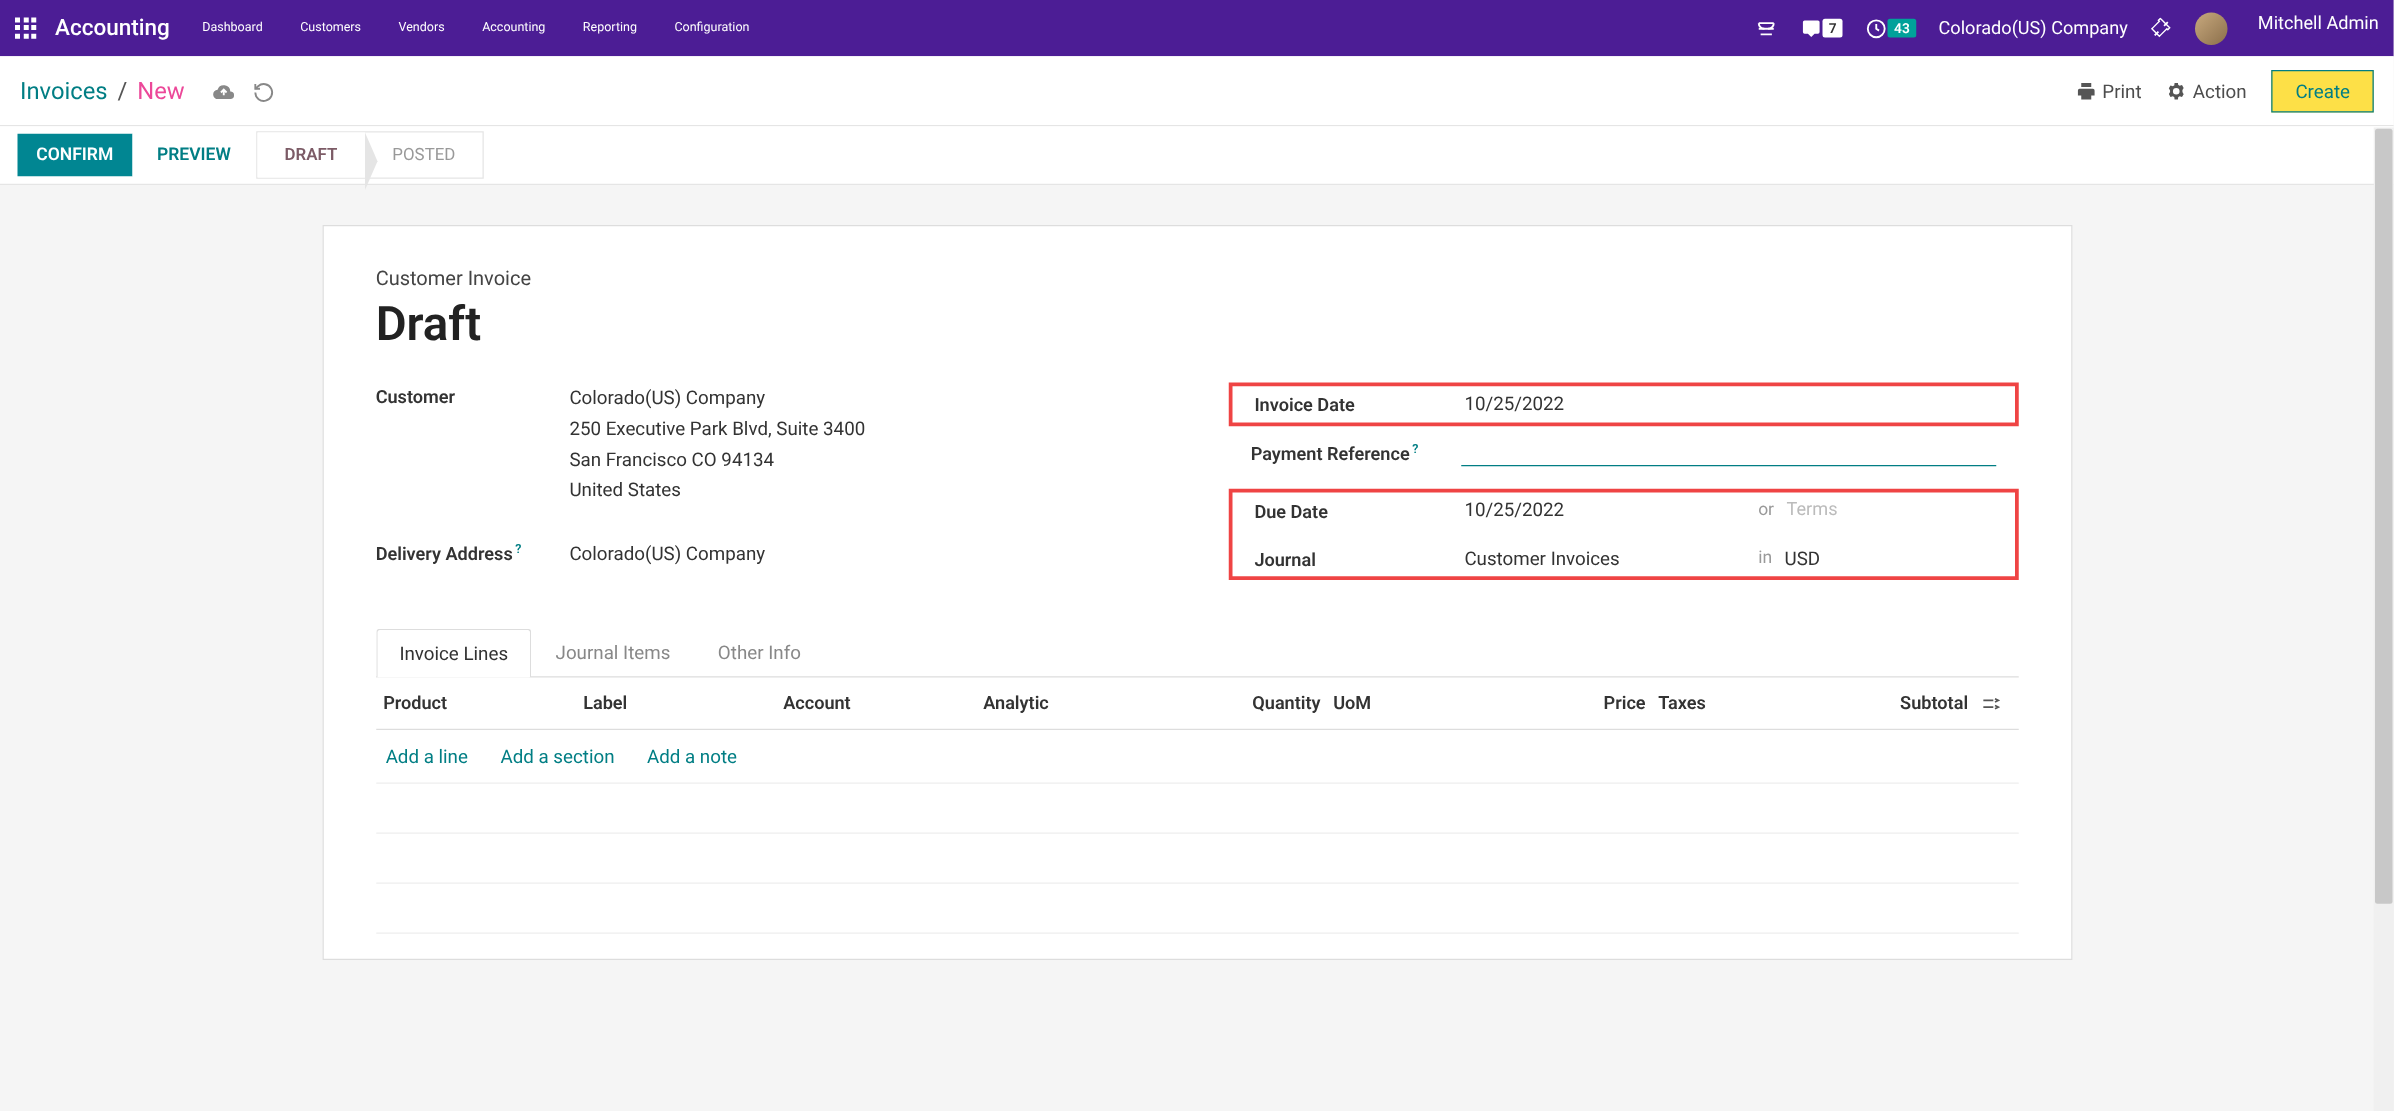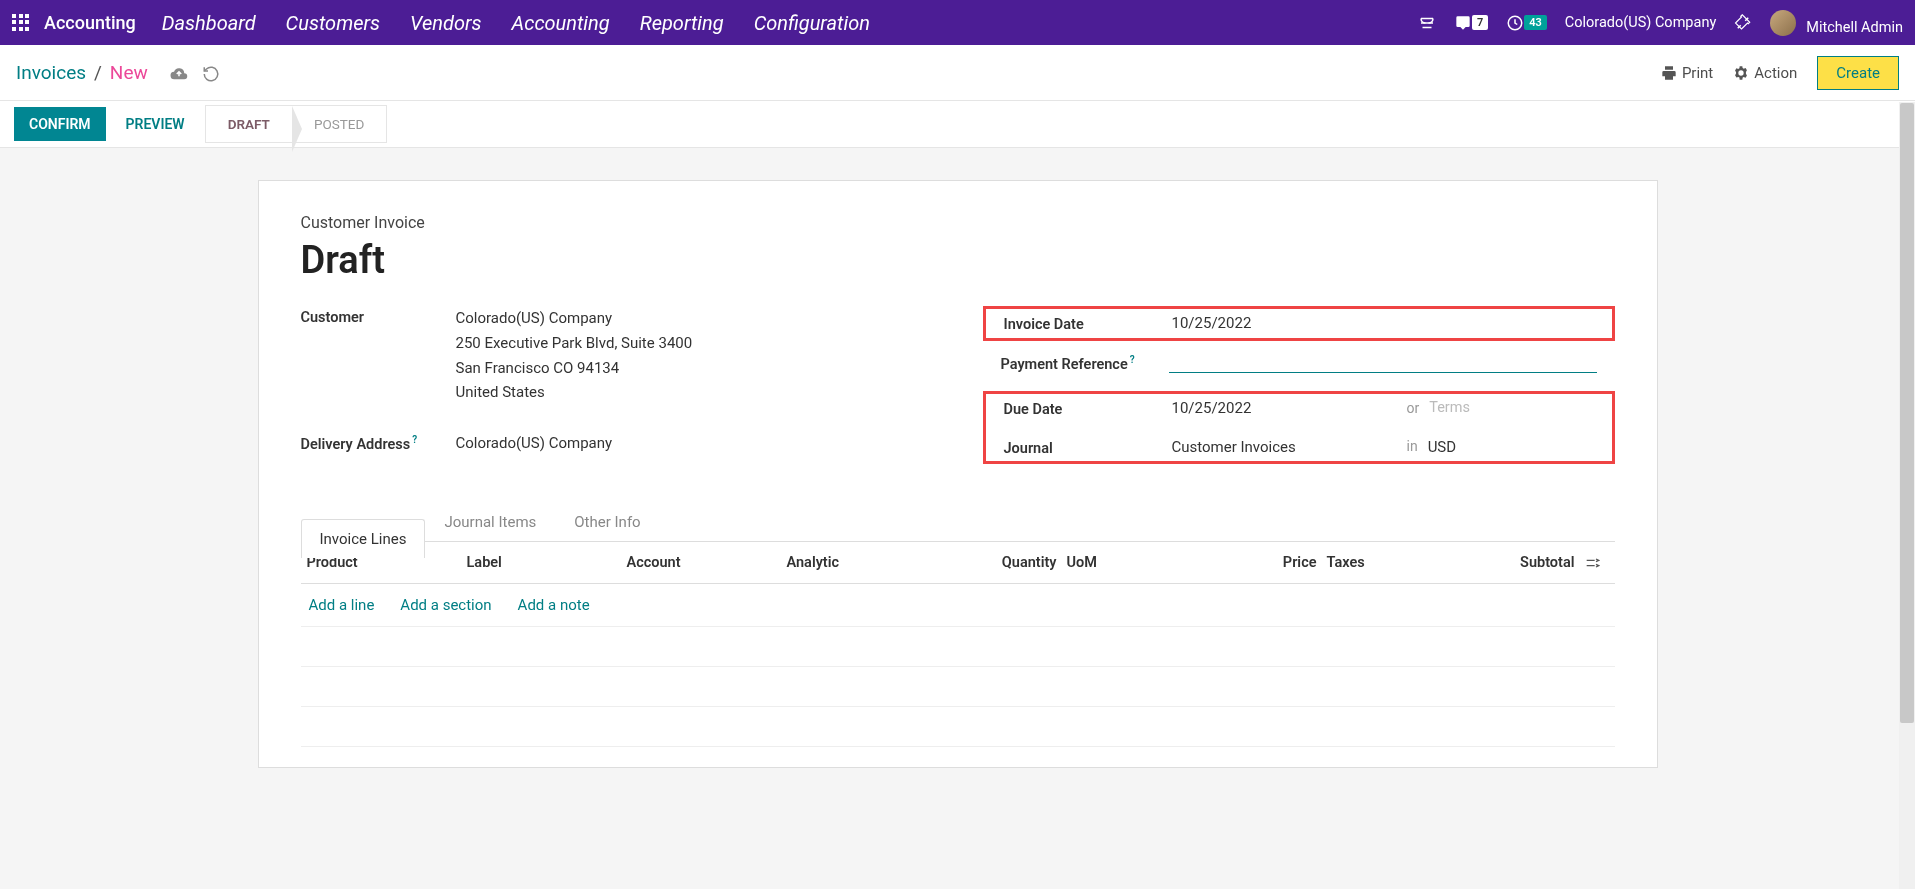--- a/index.html
+++ b/index.html
@@ -10,21 +10,21 @@
       background: #4c1d95;
       height: 45px;
       display: flex;
       align-items: center;
       padding: 0 12px;
       color: #fff;
     }
     .apps-icon { width: 18px; height: 18px; display: grid; grid-template-columns: repeat(3,1fr); gap: 2px; margin-right: 14px; cursor: pointer; }
     .apps-icon span { background: #fff; width: 4px; height: 4px; }
     .navbar-title { font-size: 18px; font-weight: 500; margin-right: 26px; }
-    .navbar-menu { display: flex; gap: 30px; font-size: 20px; font-style: italic; }
+    .navbar-menu { display: flex; gap: 30px; font-size: 10px; }
     .navbar-menu a { color: #fff; text-decoration: none; cursor: pointer; }
     .navbar-right { margin-left: auto; display: flex; align-items: center; gap: 18px; font-size: 14.5px; }
     .nav-icon { display: inline-flex; align-items: center; cursor: pointer; }
     .badge { background: #fff; color: #333; font-size: 11px; padding: 1px 5px; border-radius: 2px; font-weight: 600; }
     .badge-teal { background: #00a19a; color: #fff; }
     .avatar { width: 26px; height: 26px; border-radius: 50%; background: linear-gradient(135deg, #c8a97e, #8b6f4b); display: inline-block; vertical-align: middle; margin-right: 4px; }
     
     
     .breadcrumb-bar { background: #fff; height: 56px; display: flex; align-items: center; padding: 0 16px; border-bottom: 1px solid #e5e5e5; }
     .breadcrumb { font-size: 19px; color: #017e84; display: flex; gap: 8px; }
@@ -65,21 +65,21 @@
     .highlight-box .form-row + .form-row { margin-top: 14px; }
     .field-right-group .form-row { align-items: center; }
     .payment-ref-row .form-value { border-bottom: 1px solid #017e84; min-height: 22px; }
     .or-text { color: #999; margin: 0 10px; font-size: 14px; }
     .terms-placeholder { color: #bbb; font-size: 14.5px; }
     .inline-val { display: flex; align-items: center; gap: 0; }
     
     
     .tabs { display: flex; margin-top: 32px; border-bottom: 1px solid #ddd; }
     .tab { padding: 10px 18px; font-size: 15px; color: #888; cursor: pointer; border: 1px solid transparent; border-bottom: none; }
-    .tab-active { color: #333; border-color: #ddd; background: #fff; position: relative; top: 17px; border-radius: 3px 3px 0 0; text-align: right; }
+    .tab-active { color: #333; border-color: #ddd; background: #fff; position: relative; top: 1px; border-radius: 3px 3px 0 0; text-align: right; }
     
     
     .line-table { width: 100%; }
     .line-header { display: flex; padding: 12px 6px; border-bottom: 1px solid #ddd; font-size: 14.5px; font-weight: 600; color: #333; }
     .col-product { width: 160px; }
     .col-label { width: 160px; }
     .col-account { width: 160px; }
     .col-analytic { width: 180px; }
     .col-qty { width: 90px; text-align: right; }
     .col-uom { width: 160px; padding-left: 10px; }
@@ -140,21 +140,21 @@
         </svg>
       <span class="badge badge-teal">43</span>
     </span>
     <span>Colorado(US) Company</span>
     <span class="nav-icon">
       <svg width="18" height="18" viewBox="0 0 24 24" fill="#fff">
           <path d="M13 3l8 8-2 2-1-1-6 6-2 2-8-8 2-2 6-6-1-1 2-2 2 2z" stroke="#fff" stroke-width="1.5" fill="none"></path>
           <path d="M5 19l4-4M19 5l-4 4" stroke="#fff" stroke-width="2"></path>
         </svg>
     </span>
-    <span style="display:flex;align-items:flex-end;gap:6px;">
+    <span style="display:flex;align-items:flex-start;gap:20px;">
       <span class="avatar"></span>
       <span>Mitchell Admin</span>
     </span>
   </div>
 </div>
 
 <div class="breadcrumb-bar">
   <div class="breadcrumb">
     <a>Invoices</a>
     <span class="breadcrumb-sep">/</span>

